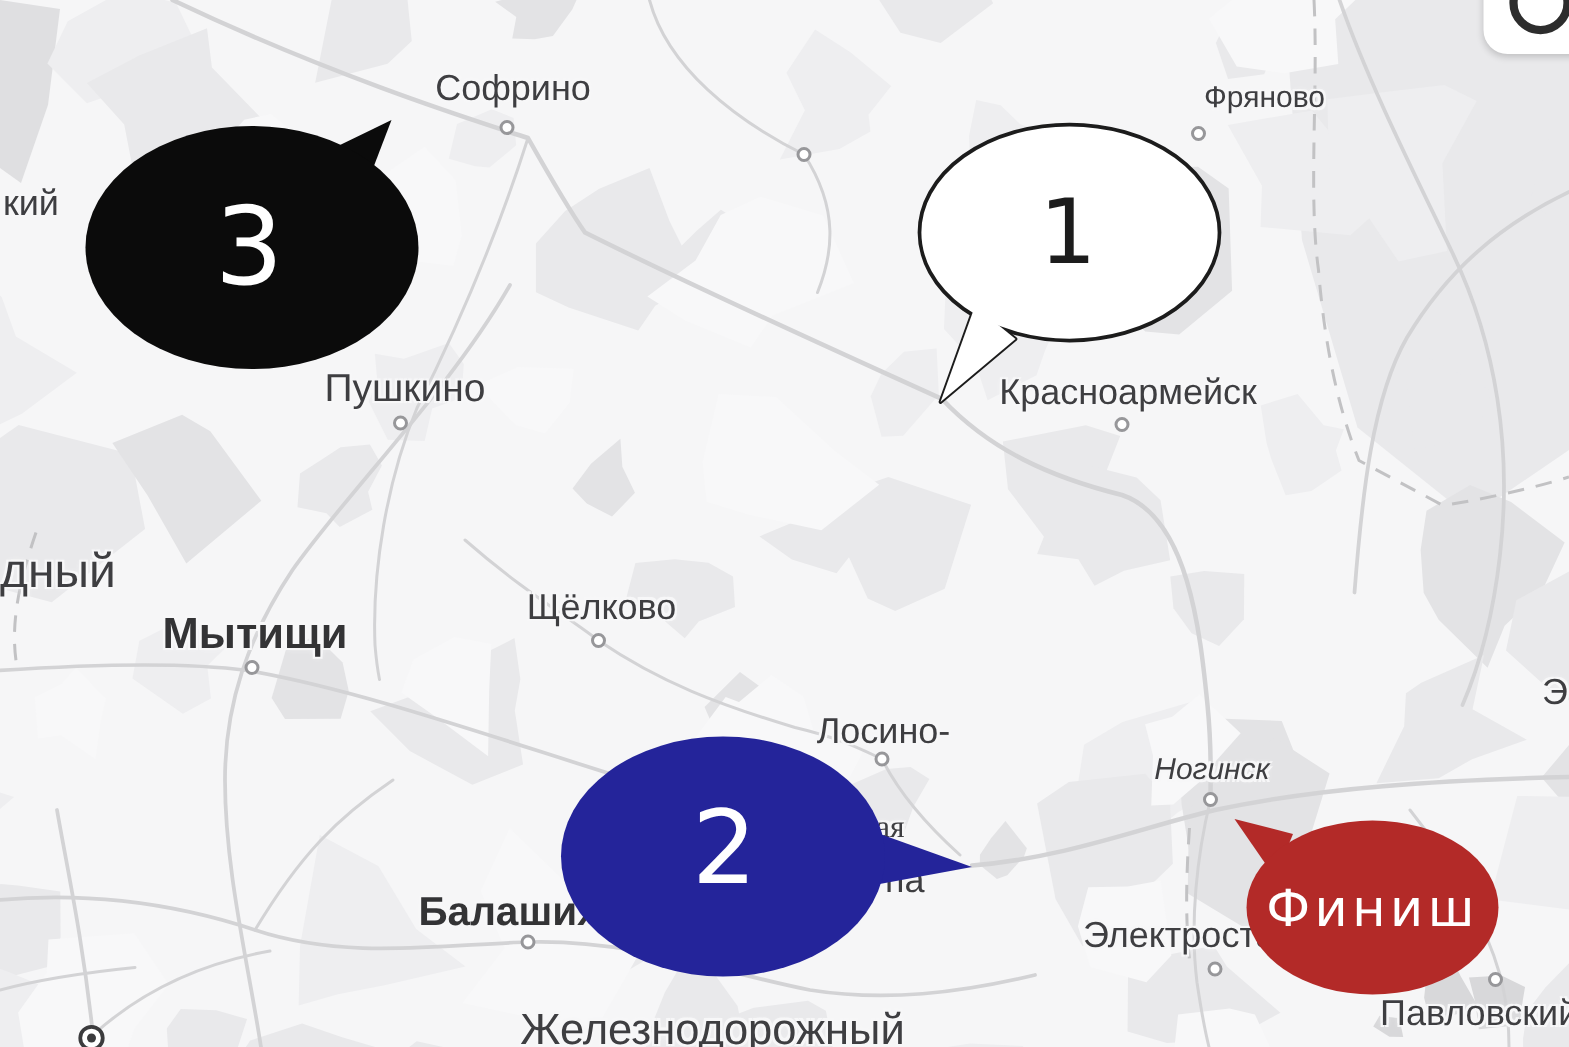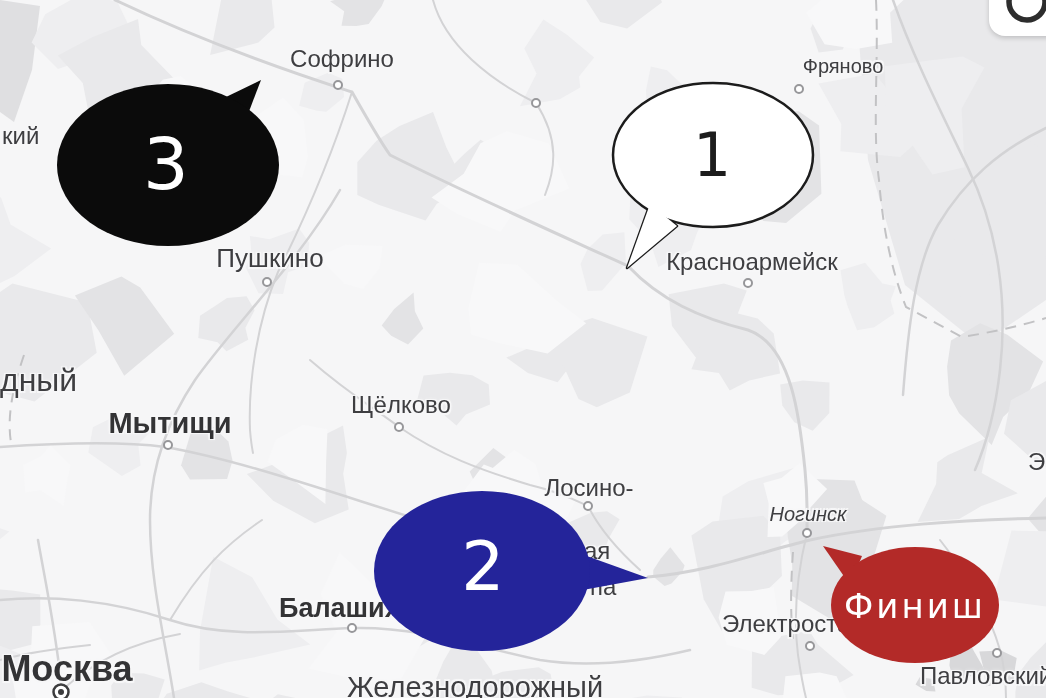--- a/index.html
+++ b/index.html
@@ -168,26 +168,25 @@
   <div id="labels">
       <div class="map-label" style="left: 342px; top: 59px; font-size: 24px;">Софрино</div>
       <div class="map-label" style="left: 800px; top: 66px; font-size: 20px; margin-left: 43px;">Фряново</div>
       <div class="map-label left-anchor" style="left: 2px; top: 136px; font-size: 24px;">кий</div>
       <div class="map-label" style="left: 270px; top: 259px; font-size: 26px;">Пушкино</div>
       <div class="map-label" style="left: 752px; top: 262px; font-size: 24px;">Красноармейск</div>
       <div class="map-label left-anchor" style="left: 0px; top: 381px; font-size: 32px;">дный</div>
       <div class="map-label bold" style="left: 170px; top: 423px; font-size: 29px;">Мытищи</div>
       <div class="map-label" style="left: 401px; top: 405px; font-size: 24px;">Щёлково</div>
       <div class="map-label" style="left: 589px; top: 452px; font-size: 24px; margin-top: 36px;">Лосино-</div>
-      <div class="map-label left-anchor" style="left: 584px; top: 551px; font-size: 24px;">ая</div>
+      <div class="map-label left-anchor" style="left: 584px; top: 551px; font-size: 21px; font-family: Liberation Serif, serif;">ая</div>
       <div class="map-label left-anchor" style="left: 590px; top: 587px; font-size: 24px;">па</div>
       <div class="map-label" style="left: 808px; top: 514px; font-size: 20px; font-style: italic;">Ногинск</div>
       <div class="map-label left-anchor" style="left: 722px; top: 624px; font-size: 24px;">Электросталь</div>
       <div class="map-label left-anchor" style="left: 920px; top: 676px; font-size: 24px;">Павловский Посад</div>
-      <div class="map-label bold" style="left: 67px; top: 669px; font-size: 36px;">Москва</div>
       <div class="map-label bold left-anchor" style="left: 279px; top: 608px; font-size: 27px;">Балашиха</div>
       <div class="map-label" style="left: 475px; top: 687px; font-size: 29px;">Железнодорожный</div>
       <div class="map-label left-anchor" style="left: 1028px; top: 462px; font-size: 24px;">Э</div>
     </div>
 
   <svg id="bubbles" viewBox="0 0 1046 698" xmlns="http://www.w3.org/2000/svg">
       <g class="bubble">
         <polygon points="226,97 261,80 248,114" fill="#0b0b0b"></polygon>
         <ellipse cx="168" cy="165" rx="111" ry="81" fill="#0b0b0b"></ellipse>
         <text x="166" y="164" fill="#ffffff" font-size="72" text-anchor="middle" dominant-baseline="central">3</text>

